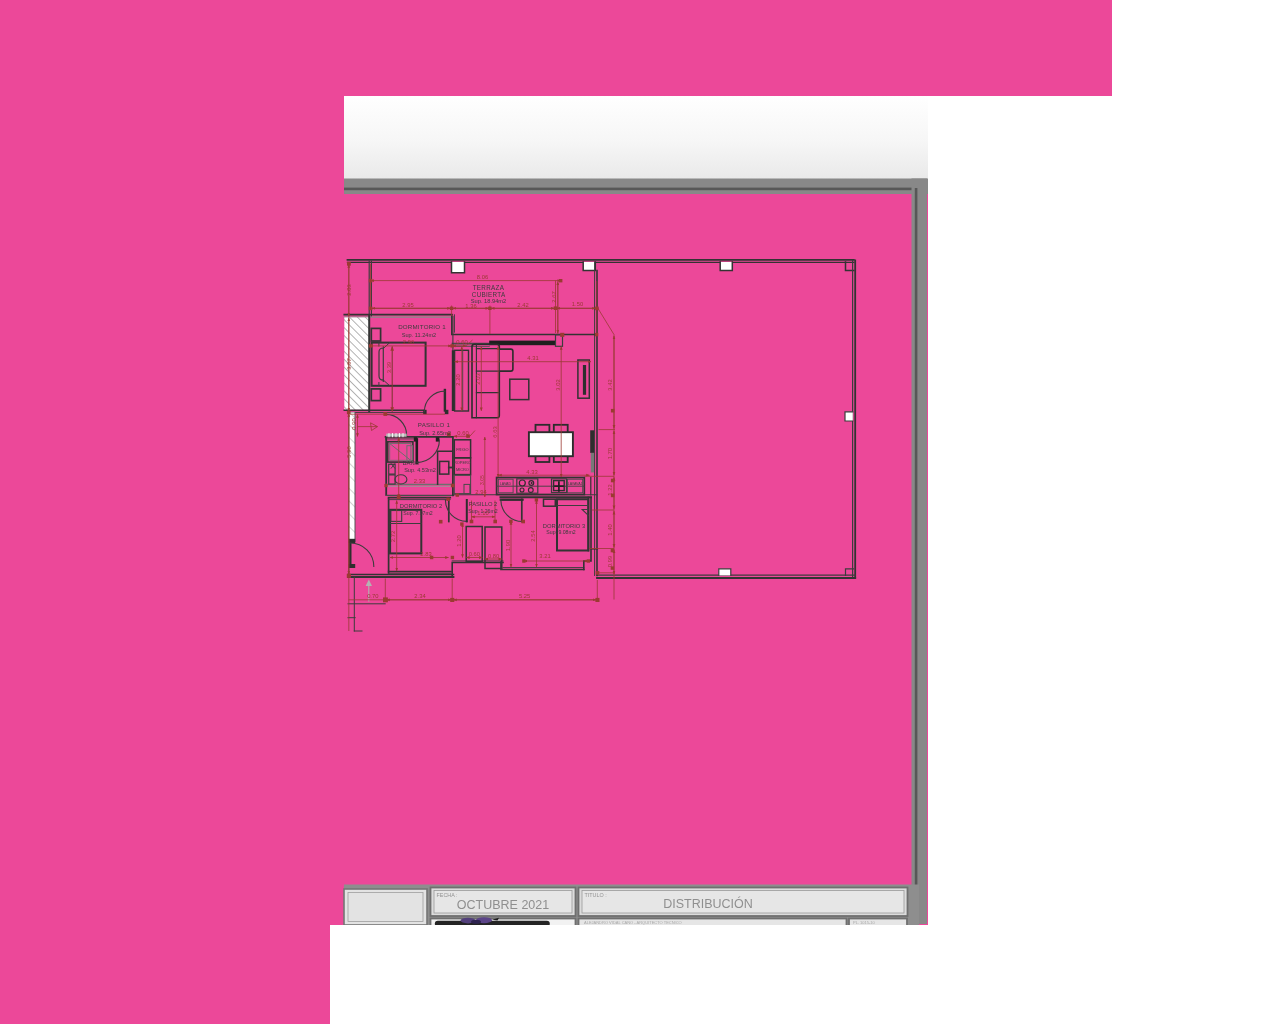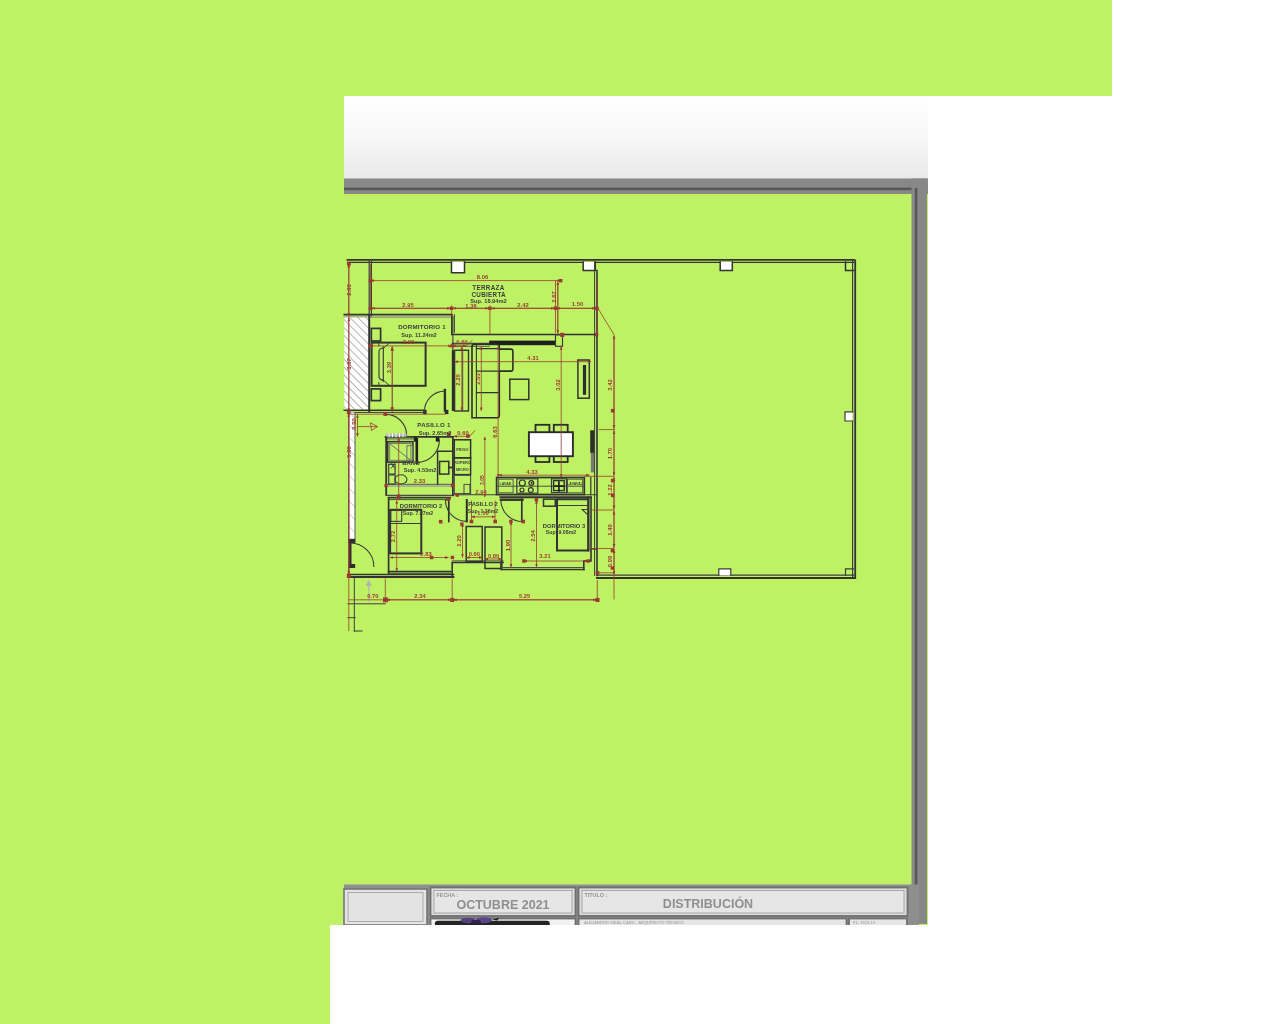--- a/index.html
+++ b/index.html
@@ -1,16 +1,16 @@
 <!DOCTYPE html>
 <html><head>
 <meta charset="utf-8">
 <style>
 html,body{margin:0;padding:0;background:#fff;}
-#page{position:relative;width:1112px;height:1024px;background:#bef264;overflow:hidden;font-weight:bold;}
+#page{position:relative;width:1112px;height:1024px;background:#ec4899;overflow:hidden;}
 svg{position:absolute;top:0;left:0;}
 text{font-family:"Liberation Sans", sans-serif;}
 </style>
 </head>
 <body>
 <div id="page">
 <svg width="1280" height="1024" viewBox="0 0 1280 1024">
 <defs>
 <linearGradient id="topshade" x1="0" y1="0" x2="0" y2="1">
 <stop offset="0" stop-color="#ffffff"></stop>

